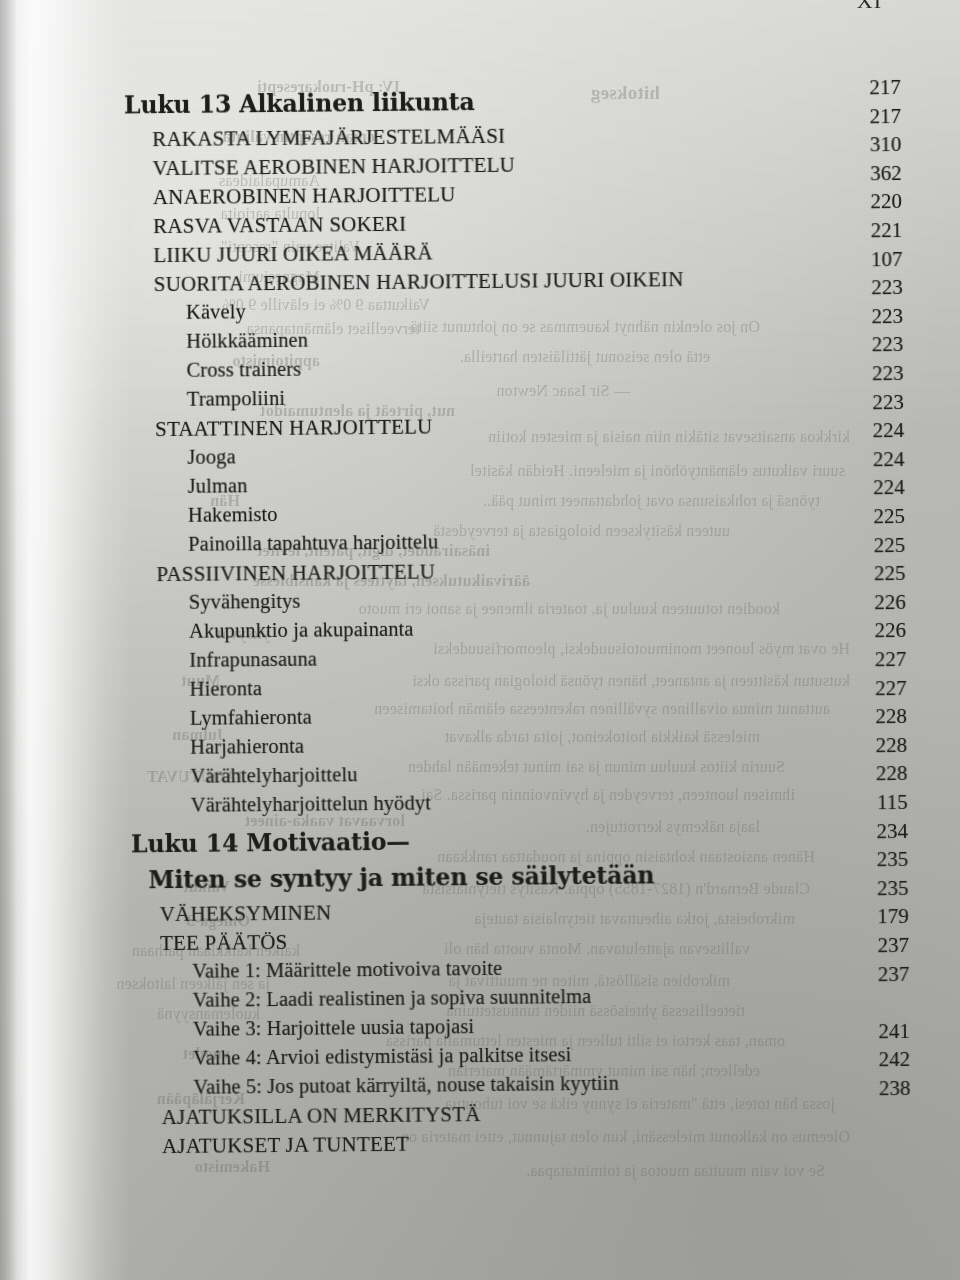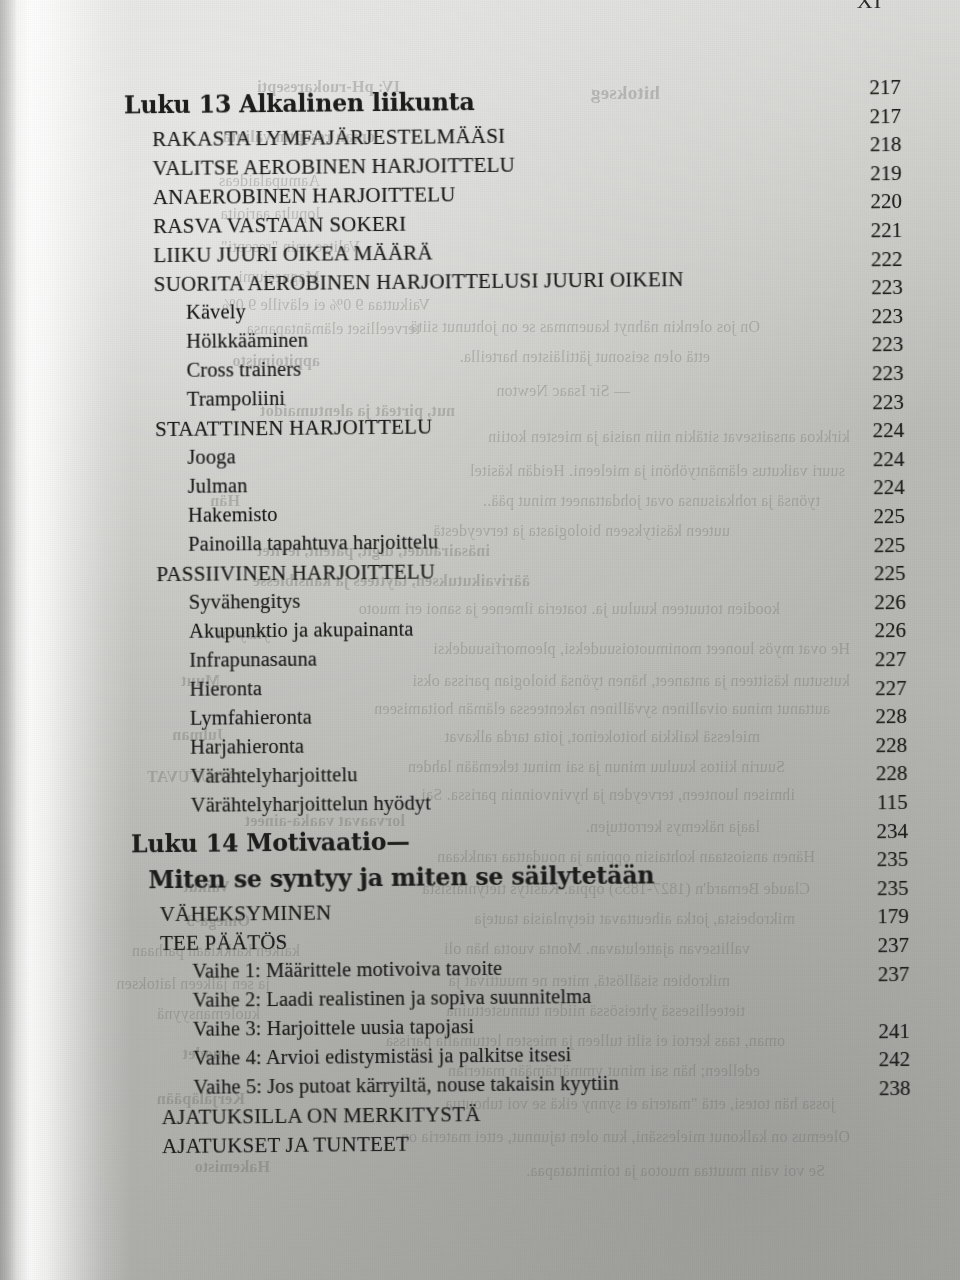--- a/index.html
+++ b/index.html
@@ -230,37 +230,37 @@
       <div class="row">
         <span class="entry soft-blur lvl-chapter" style="left: 123px; top: 88px;">Luku 13 Alkalinen liikunta</span>
         <span class="pg soft-blur" style="top: 79px;">217</span>
       </div>
       <div class="row">
         <span class="entry soft-blur lvl-caps" style="left: 151px; top: 124px;">RAKASTA LYMFAJÄRJESTELMÄÄSI</span>
         <span class="pg soft-blur" style="top: 107.6px;">217</span>
       </div>
       <div class="row">
         <span class="entry soft-blur lvl-caps" style="left: 151px; top: 153px;">VALITSE AEROBINEN HARJOITTELU</span>
-        <span class="pg soft-blur" style="top: 136.2px;">218</span>
+        <span class="pg soft-blur" style="top: 136.2px;">310</span>
       </div>
       <div class="row">
         <span class="entry soft-blur lvl-caps" style="left: 151px; top: 182px;">ANAEROBINEN HARJOITTELU</span>
-        <span class="pg soft-blur" style="top: 164.8px;">219</span>
+        <span class="pg soft-blur" style="top: 164.8px;">362</span>
       </div>
       <div class="row">
         <span class="entry soft-blur lvl-caps" style="left: 151px; top: 211px;">RASVA VASTAAN SOKERI</span>
         <span class="pg soft-blur" style="top: 193.4px;">220</span>
       </div>
       <div class="row">
         <span class="entry soft-blur lvl-caps" style="left: 151px; top: 240px;">LIIKU JUURI OIKEA MÄÄRÄ</span>
         <span class="pg soft-blur" style="top: 222px;">221</span>
       </div>
       <div class="row">
         <span class="entry soft-blur lvl-caps" style="left: 151px; top: 269px;">SUORITA AEROBINEN HARJOITTELUSI JUURI OIKEIN</span>
-        <span class="pg soft-blur" style="top: 250.6px;">222</span>
+        <span class="pg soft-blur" style="top: 250.6px;">107</span>
       </div>
       <div class="row">
         <span class="entry soft-blur lvl-sub" style="left: 183px; top: 298px;">Kävely</span>
         <span class="pg soft-blur" style="top: 279.2px;">223</span>
       </div>
       <div class="row">
         <span class="entry soft-blur lvl-sub" style="left: 183px; top: 327px;">Hölkkääminen</span>
         <span class="pg soft-blur" style="top: 307.8px;">223</span>
       </div>
       <div class="row">

